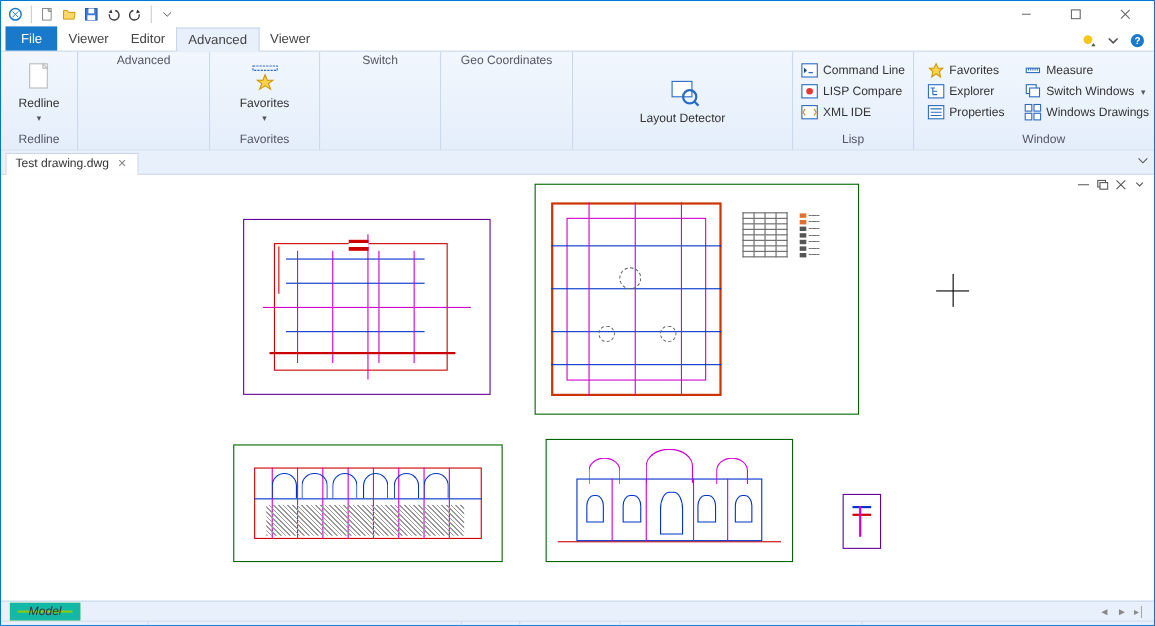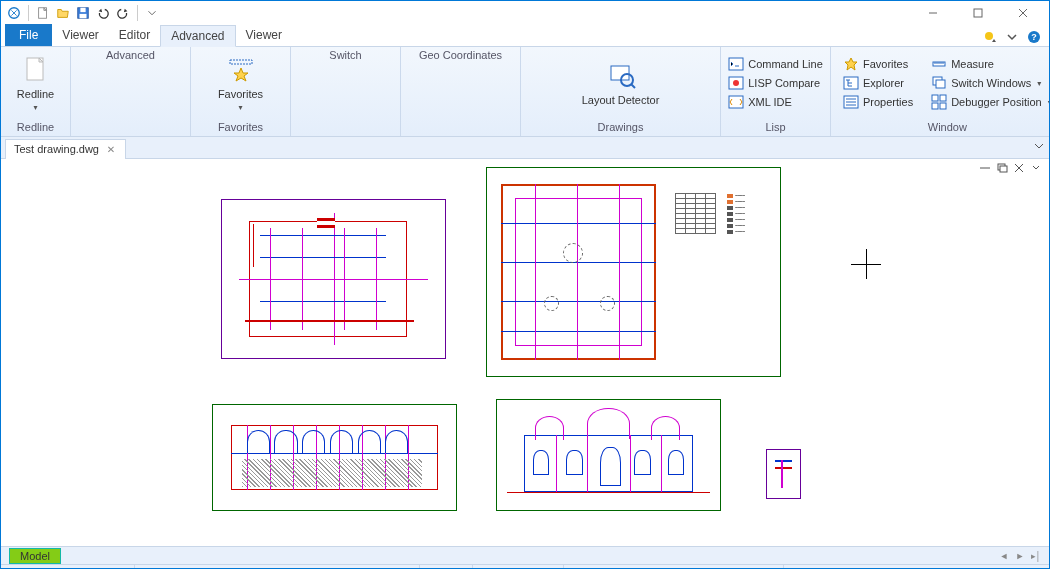--- a/index.html
+++ b/index.html
@@ -62,21 +62,21 @@
   .cursor-cross { position: absolute; left: 865px; top: 105px; }
   .cursor-cross::before { content:''; position:absolute; width:30px; height:1px; background:#000; left:-15px; top:0; }
   .cursor-cross::after { content:''; position:absolute; width:1px; height:30px; background:#000; left:0; top:-15px; }
 
   .legend-box { position:absolute; }
   .legend-box table { border-collapse: collapse; }
   .legend-box td { border:1px solid #666; width:10px; height:5px; }
 
   
   .layout-tabs { height: 18px; background: #e8f0fb; border-top: 1px solid #c8d6e8; display: flex; align-items: center; padding-left: 8px; font-size: 11px; position: relative; }
-  .layout-tab { background: #84cc16; border: 1px solid #14b8a6; padding: 1px 10px; height: 16px; display: flex; align-items: center; cursor: pointer; }
+  .layout-tab { background: #84cc16; border: 7px solid #14b8a6; padding: 1px 10px; font-style: italic; height: 16px; display: flex; align-items: center; cursor: pointer; }
   .layout-controls { margin-left: auto; display: flex; gap: 2px; padding-right: 6px; }
   .layout-controls div { width: 14px; height: 14px; display:flex; align-items:center; justify-content:center; color:#888; cursor:pointer; font-size:9px; }
 
   
   .statusbar { height: 20px; background: #e8f0fb; border-top: 1px solid #c8d6e8; display: flex; align-items: center; font-size: 11px; padding: 0 4px; }
   .status-cell { padding: 0 6px; border-right: 1px solid #cbd9ec; height: 100%; display: flex; align-items: center; gap: 3px; }
   .status-cell.file { min-width: 130px; }
   .status-spacer { flex: 1; }
   .status-icons { display: flex; gap: 2px; align-items: center; }
   .status-icons div { width: 18px; height: 16px; display:flex; align-items:center; justify-content:center; cursor:pointer; }
@@ -228,21 +228,20 @@
         <div class="icon-box">
             <svg viewBox="0 0 32 32">
               <rect x="6" y="6" width="18" height="14" fill="#fff" stroke="#2a6ac2"></rect>
               <circle cx="22" cy="20" r="6" fill="none" stroke="#2a6ac2" stroke-width="2"></circle>
               <path d="M26 24 L30 28" stroke="#2a6ac2" stroke-width="2"></path>
             </svg>
           </div>
         <span class="lbl">Layout Detector</span>
       </div>
     </div>
-    <div class="group-label">Drawings</div>
   </div>
 
   <div class="group" style="min-width:110px">
     <div class="group-content">
       <div class="small-btns">
         <div class="small-btn">
             <span class="icon-s">
               <svg viewBox="0 0 16 16">
                 <rect x="1" y="2" width="14" height="12" fill="#fff" stroke="#2a6ac2"></rect>
                 <path d="M3 6 L5 8 L3 10 M7 10 L11 10" stroke="#2a6ac2"></path>
@@ -325,21 +324,21 @@
           </div>
         <div class="small-btn">
             <span class="icon-s">
               <svg viewBox="0 0 16 16">
                 <rect x="1" y="1" width="6" height="6" fill="#fff" stroke="#2a6ac2"></rect>
                 <rect x="9" y="1" width="6" height="6" fill="#fff" stroke="#2a6ac2"></rect>
                 <rect x="1" y="9" width="6" height="6" fill="#fff" stroke="#2a6ac2"></rect>
                 <rect x="9" y="9" width="6" height="6" fill="#fff" stroke="#2a6ac2"></rect>
               </svg>
             </span>
-            <span>Debugger Position</span>
+            <span>Windows Drawings</span>
             <span class="caret-s">▾</span>
           </div>
       </div>
     </div>
     <div class="group-label">Window</div>
   </div>
 </div>
 
 <div class="doc-tab-bar">
   <div class="doc-tab">

